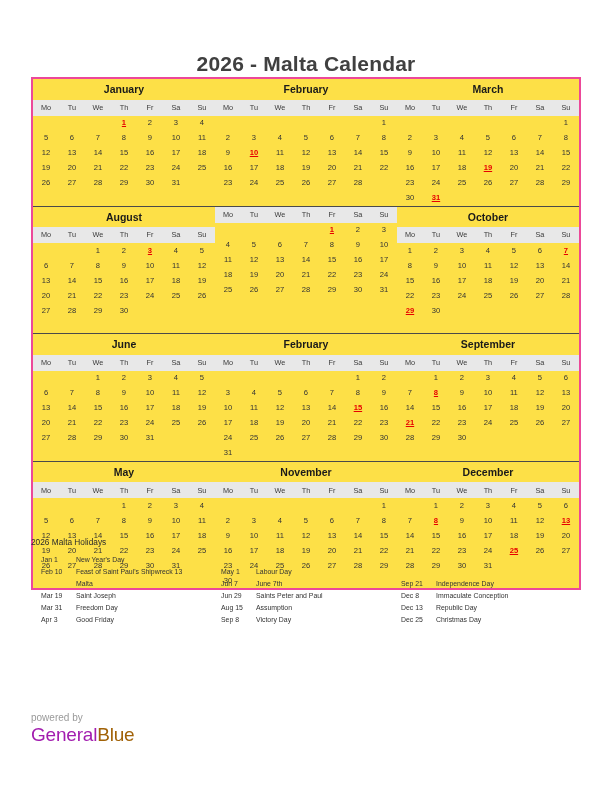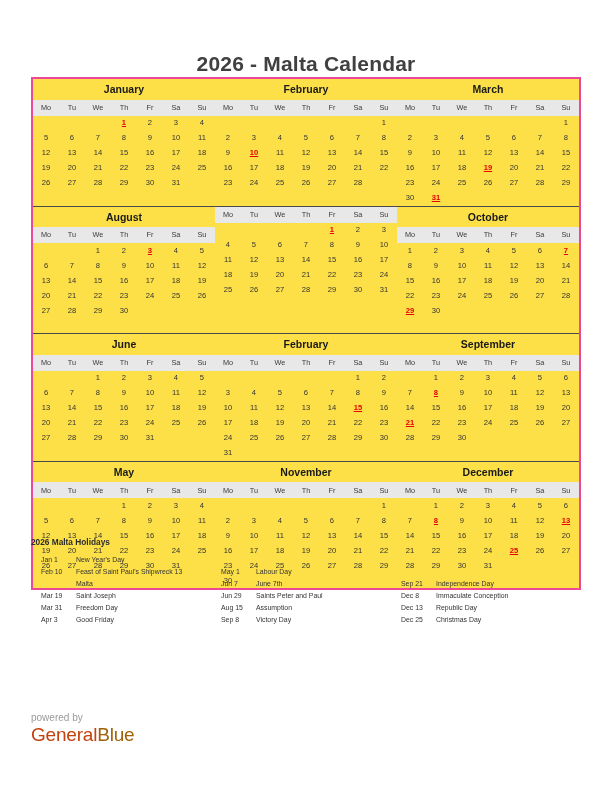--- a/index.html
+++ b/index.html
@@ -99,21 +99,21 @@
 
   
   .holidays-section {
     position: absolute;
     left: 31px;
     top: 538px;
     width: 552px;
   }
   .holidays-heading {
     font-size: 8.3px;
-    font-weight: bold;
+    font-weight: normal;
     color: #2b2b2b;
     margin: 0 0 7px 0;
     line-height: 1.1;
   }
   .holidays-columns {
     display: flex;
     width: 100%;
   }
   .holidays-col {
     box-sizing: border-box;
@@ -151,21 +151,21 @@
     font-size: 10px;
     color: #9a9a9a;
     line-height: 1.2;
     margin: 0 0 1px 0;
   }
   .brand {
     font-size: 19px;
     line-height: 1.05;
     letter-spacing: -0.2px;
   }
-  .brand .brand-general { color: #c2410c; }
+  .brand .brand-general { color: #a21caf; }
   .brand .brand-blue { color: #a16207; }
 </style>
 </head>
 <body>
 
 <h1 class="page-title">2026 - Malta Calendar</h1>
 
 <div class="calendar-frame" id="calendar-frame">
     <div class="months-row">
       <div class="month-cell">

